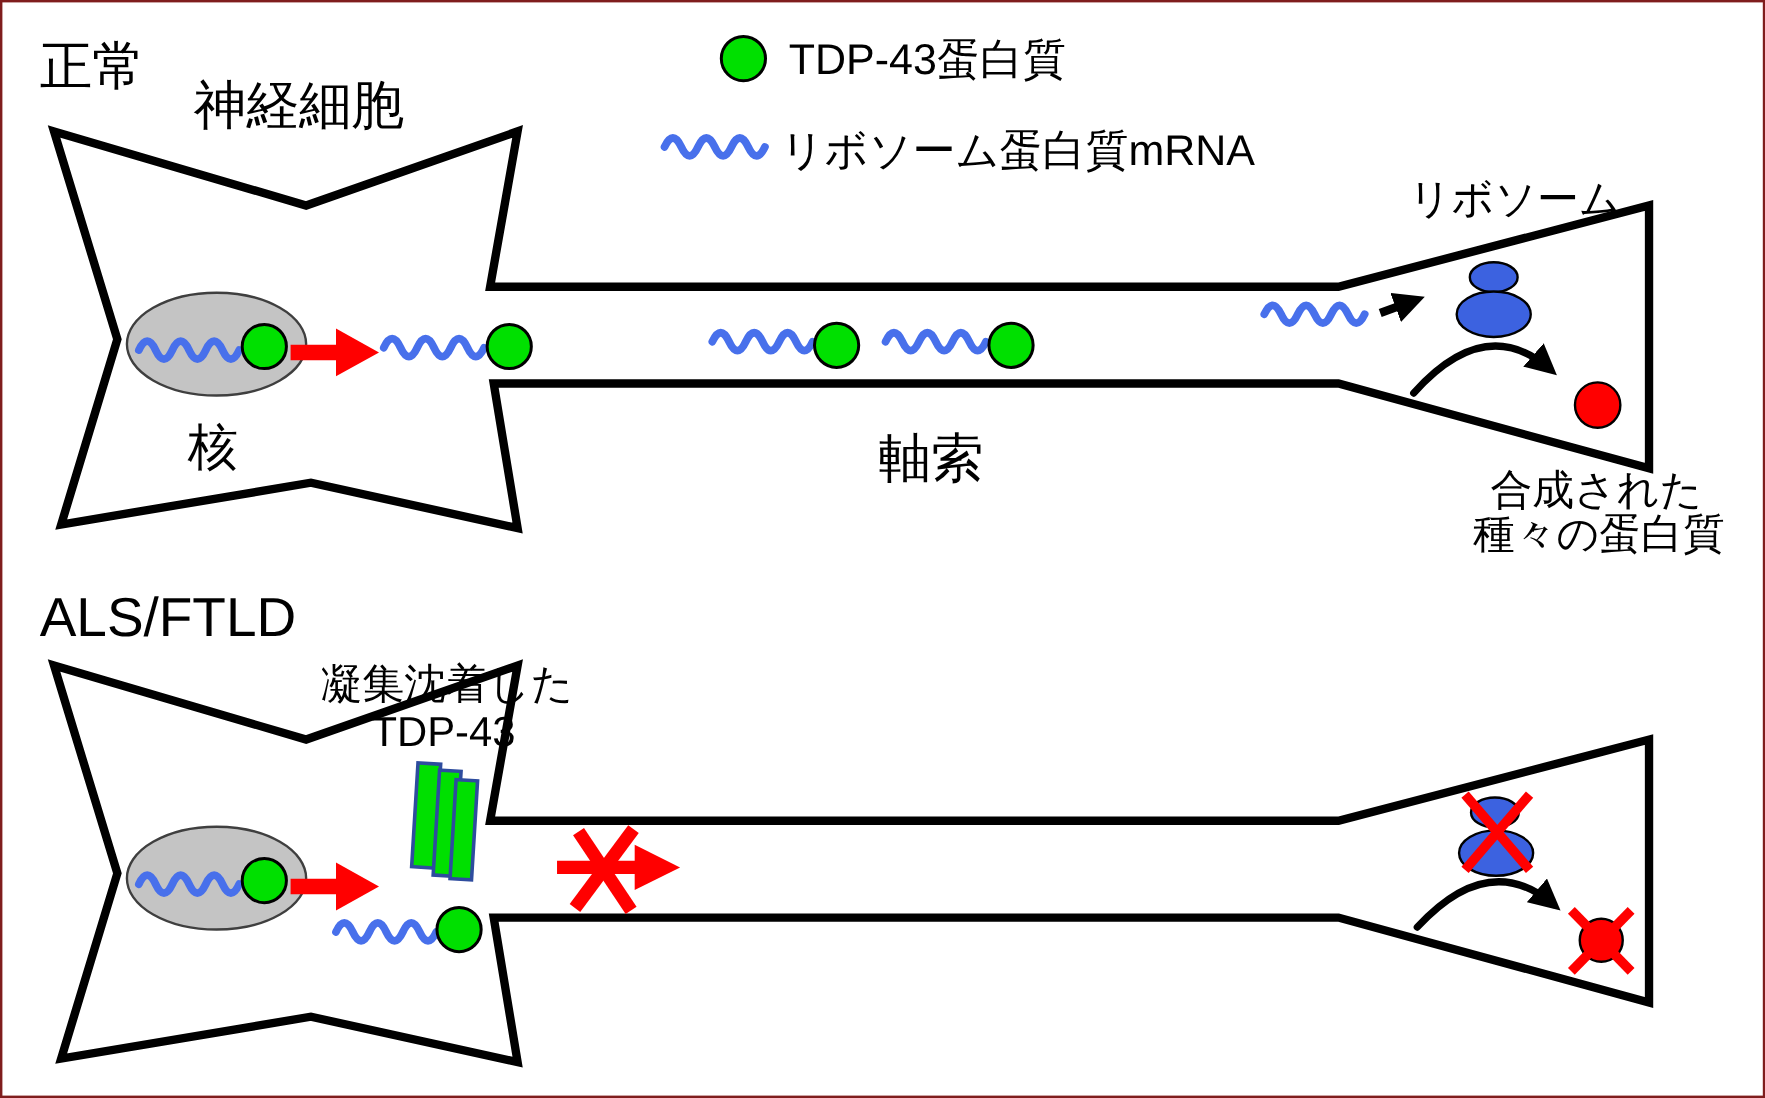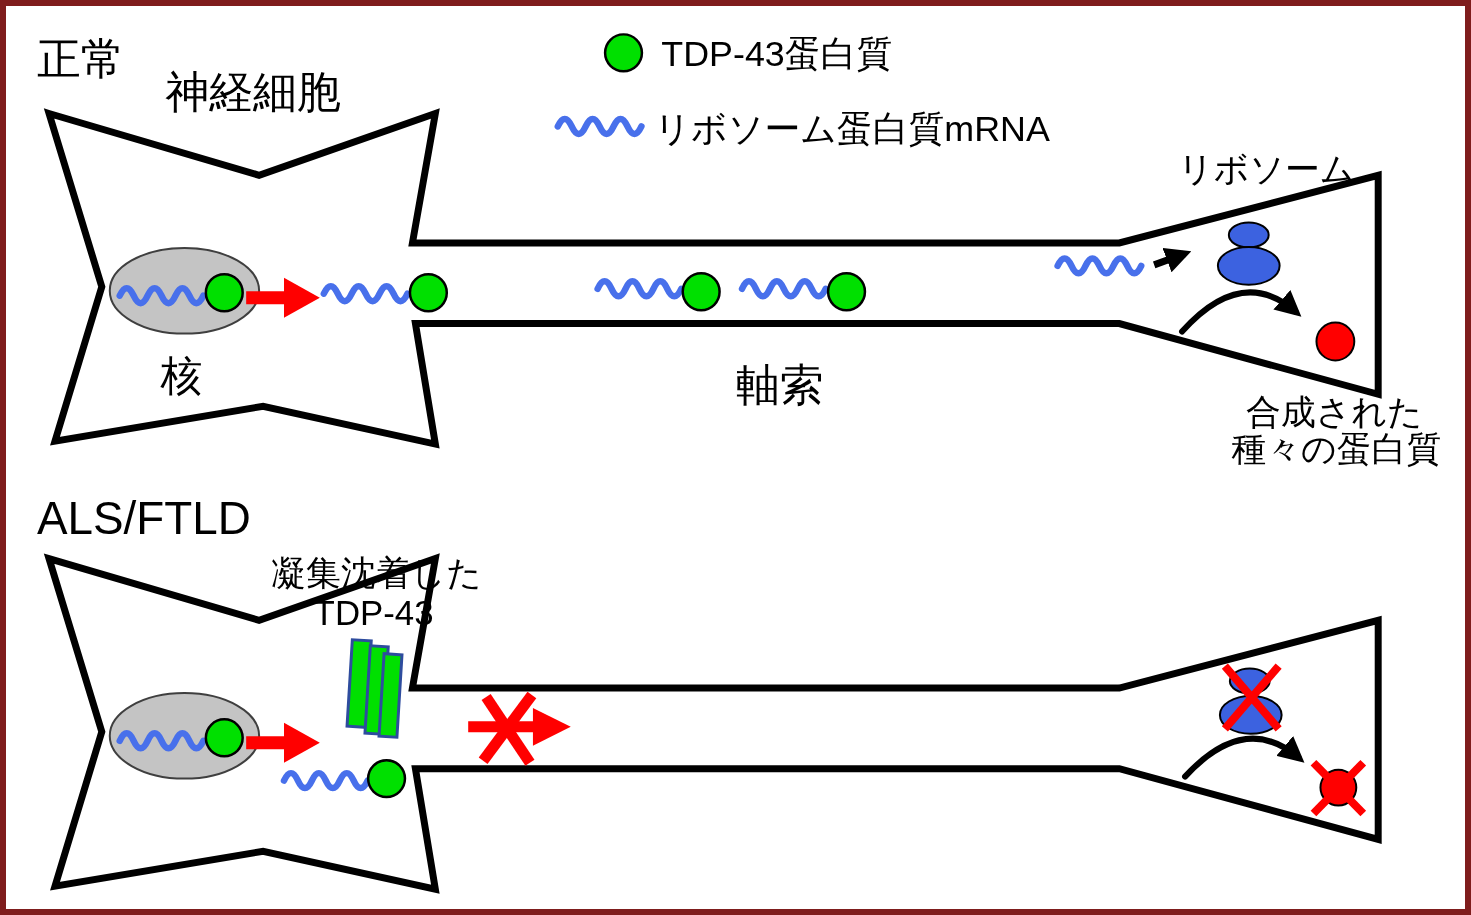--- a/index.html
+++ b/index.html
@@ -1,20 +1,20 @@
 <!DOCTYPE html>
 <html><head>
 <meta charset="utf-8">
 <style>
   html,body{margin:0;padding:0;background:#fff;}
   .frame{
     position:relative;
     width:1471px;height:915px;
     box-sizing:border-box;
-    border:6px solid #7f1d1d;
+    border:2px solid #7f1d1d;
     background:#ffffff;
     font-family:"Liberation Sans", sans-serif;
     overflow:hidden;
     text-align:center;
   }
   svg{display:block;}
   text{fill:#000;}
   .t44{font-size:44px;}
   .t46{font-size:46px;}
   .t42{font-size:42px;}

